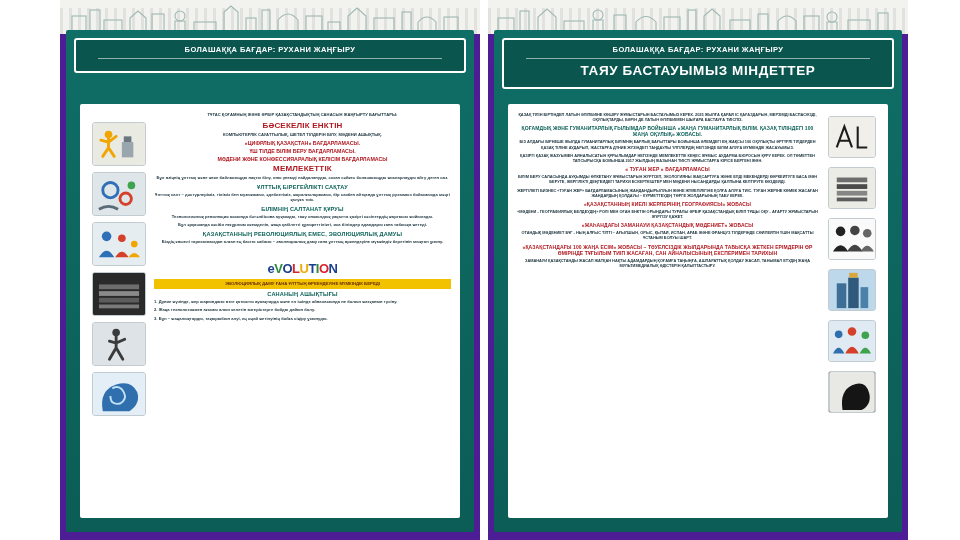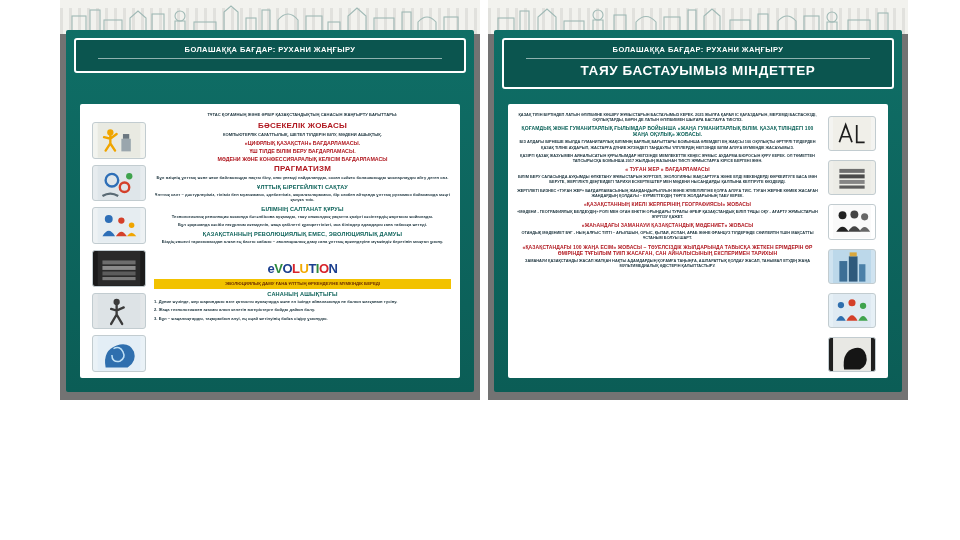--- a/index.html
+++ b/index.html
@@ -14,22 +14,22 @@
     position: relative;
     width: 960px; height: 540px;
     background: #ffffff;
   }
 
   
   .poster {
     position: absolute;
     top: 0;
     width: 420px;
-    height: 400px;
-    background: #737373;
+    height: 540px;
+    background: #4c1d95;
     overflow: hidden;
   }
   #poster-left  { left: 60px; }
   #poster-right { left: 488px; }
 
   
   .skyline-band {
     position: absolute;
     top: 0; left: 0; right: 0;
     height: 34px;
@@ -306,27 +306,27 @@
                 <rect width="54" height="44" fill="#e3eef6"></rect>
                 <path d="M10 40 q-4 -22 14 -28 q16 -5 22 8 q4 12 -8 20 z" fill="#2f6fae"></path>
                 <path d="M20 16 q8 -4 12 4 q4 8 -4 12 q-10 2 -10 -8" fill="none" stroke="#bfe0f5" stroke-width="2"></path>
               </svg>
             </div>
           </div>
 
           <div class="text-col">
             <p class="p-small">ТҰТАС ҚОҒАМНЫҢ ЖӘНЕ ӘРБІР ҚАЗАҚСТАНДЫҚТЫҢ САНАСЫН ЖАҢҒЫРТУ БАҒЫТТАРЫ:</p>
 
-            <h3 class="heading-red">БӘСЕКЕЛІК ЖОБАСЫ</h3>
+            <h3 class="heading-red">БӘСЕКЕЛІК ЕНКТІН</h3>
             <p class="p-small">КОМПЬЮТЕРЛІК САУАТТЫЛЫҚ, ШЕТЕЛ ТІЛДЕРІН БІЛУ, МӘДЕНИ АШЫҚТЫҚ.</p>
             <p class="heading-small-red">«ЦИФРЛЫҚ ҚАЗАҚСТАН» БАҒДАРЛАМАСЫ.</p>
             <p class="heading-small-red">ҮШ ТІЛДЕ БІЛІМ БЕРУ БАҒДАРЛАМАСЫ.</p>
             <p class="heading-small-red">МӘДЕНИ ЖӘНЕ КОНФЕССИЯАРАЛЫҚ КЕЛІСІМ БАҒДАРЛАМАСЫ</p>
 
-            <h3 class="heading-red">ПРАГМАТИЗМ</h3>
+            <h3 class="heading-red">МЕМЛЕКЕТТІК</h3>
             <p class="p-small">Бұл өзіңнің ұлттық және жеке байлығыңды нақты білу, оны үнемді пайдалануды, соған сәйкес болашағыңды жоспарлауды айту деген сөз.</p>
 
             <h3 class="heading-teal">ҰЛТТЫҚ БІРЕГЕЙЛІКТІ САҚТАУ</h3>
             <p class="p-small">Ұлттық салт – дәстүрлеріміз, тіліміз бен музыкамыз, әдебиетіміз, жоралғыларымыз, бір сөзбен айтқанда ұлттық рухымыз бойымызда мәңгі қалуға тиіс.</p>
 
             <h3 class="heading-teal">БІЛІМНІҢ САЛТАНАТ ҚҰРУЫ</h3>
             <p class="p-small">Технологиялық революция аясында бәтәлбісова ауқымды, таяу онжылдық уақытта қазіргі кәсіптердің жартысы жойылады.</p>
             <p class="p-small">Бұл әрқашанда кәсіби неғұрлым икемделіп, жаңа қабілетті құзыреттілікті, иса білімдер адамдары ғана табысқа жетеді.</p>
 
             <h3 class="heading-teal">ҚАЗАҚСТАННЫҢ РЕВОЛЮЦИЯЛЫҚ ЕМЕС, ЭВОЛЮЦИЯЛЫҚ ДАМУЫ</h3>

